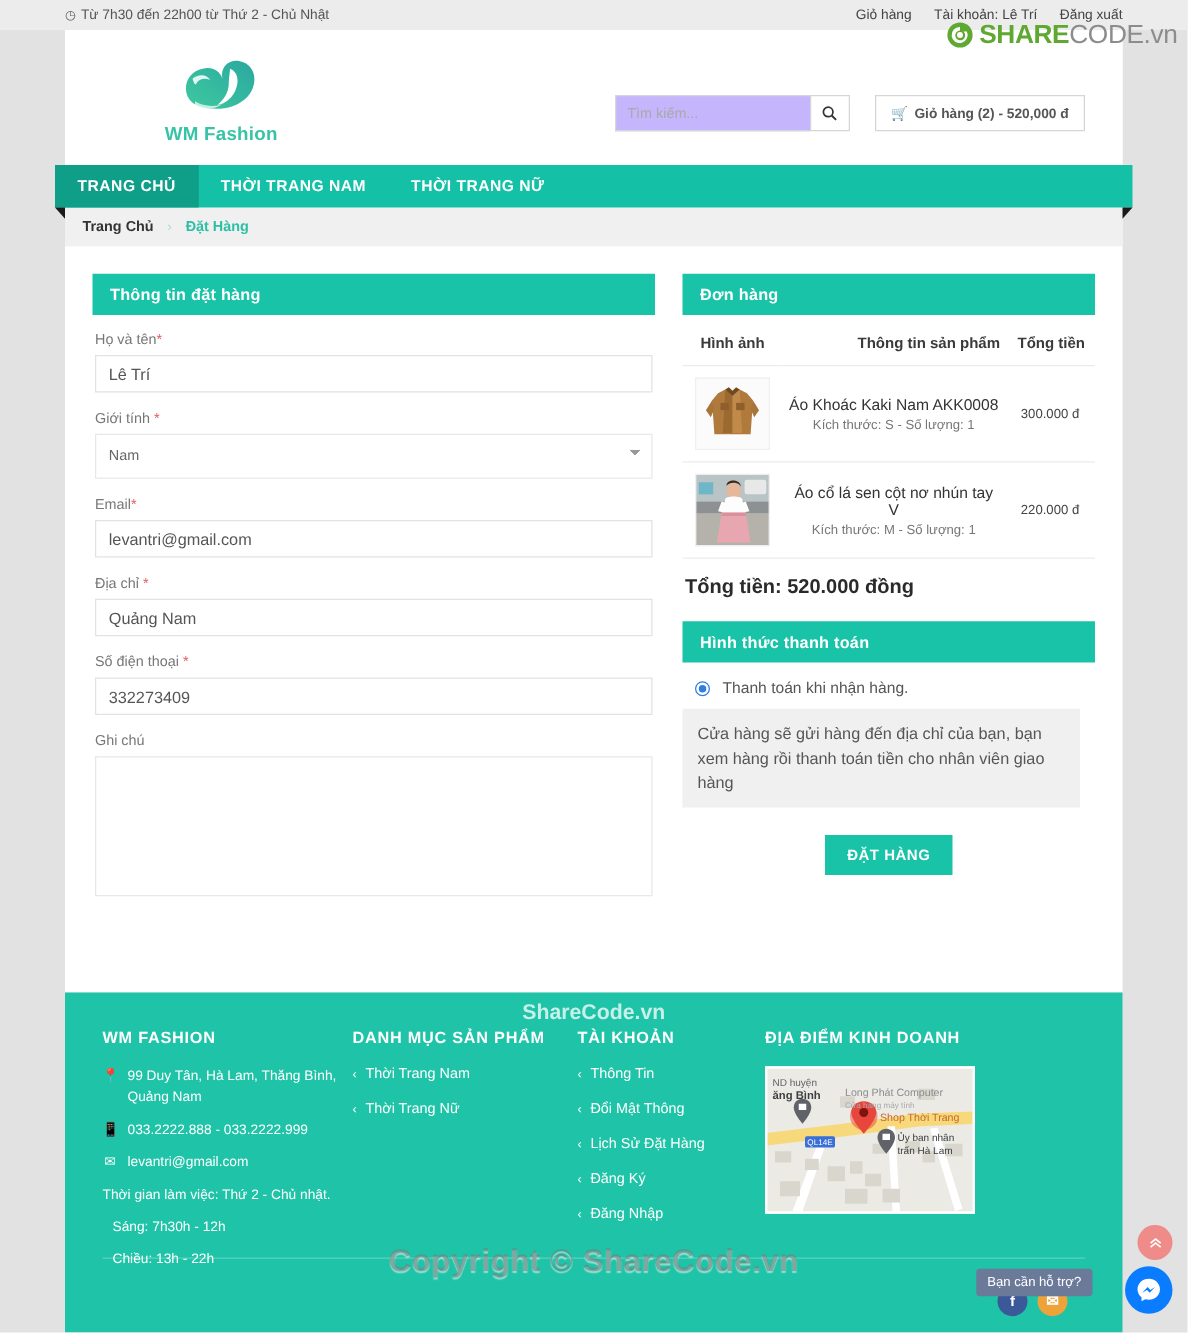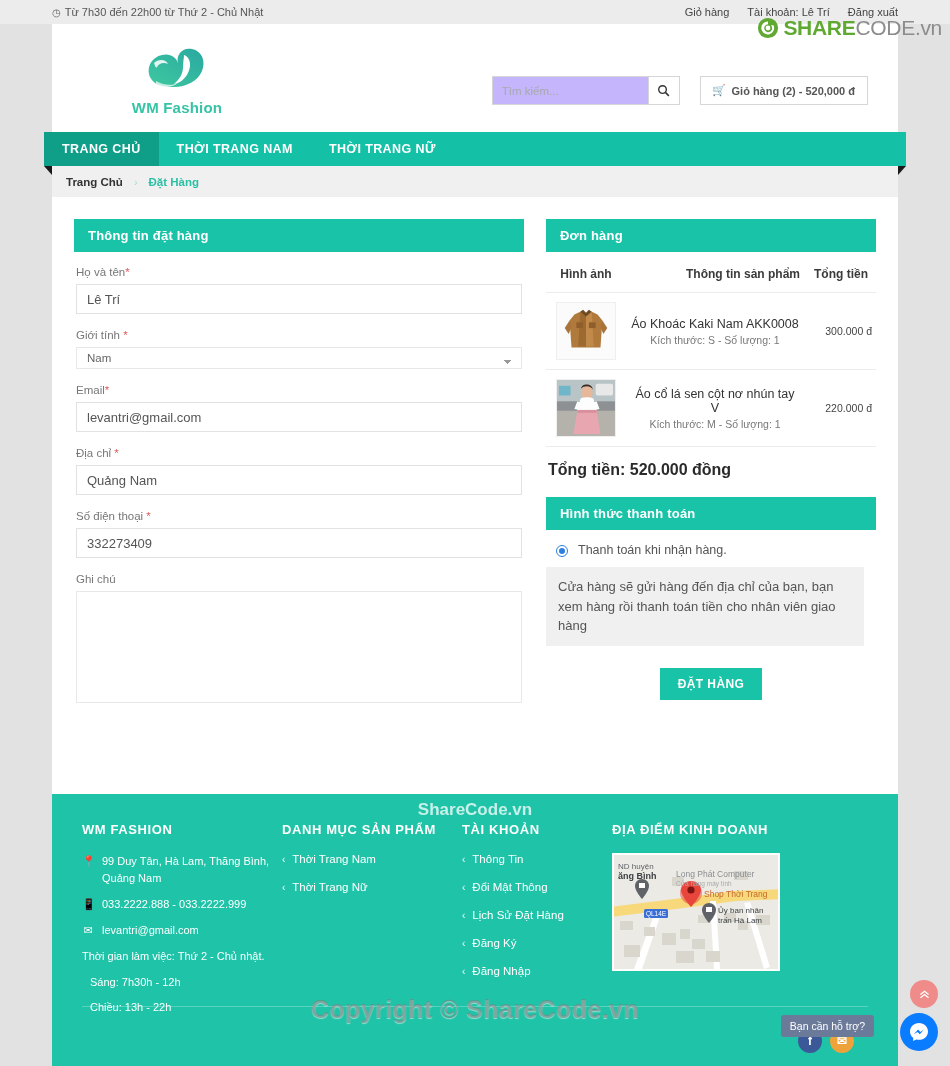--- a/index.html
+++ b/index.html
@@ -114,21 +114,21 @@
   .field-label{
     font-size:11.5px; color:#777; margin-bottom:6px; display:block;
   }
   .req{ color:#e05c5c; }
   .input{
     width:446px; height:30px; border:1px solid #e2e2e2; background:#fff;
     padding:0 10px; font-size:13px; color:#555; outline:none;
     font-family:"Liberation Sans", sans-serif;
   }
   .select{
-    width:446px; height:22px; border:1px solid #e8e8e8; background:#fff;
+    width:446px; height:36px; border:1px solid #e8e8e8; background:#fff;
     padding:0 10px; font-size:11.5px; color:#666; outline:none;
     appearance:none; -webkit-appearance:none;
     font-family:"Liberation Sans", sans-serif;
     background-image:
       linear-gradient(45deg, transparent 50%, #999 50%),
       linear-gradient(135deg, #999 50%, transparent 50%);
     background-position: calc(100% - 13px) 12px, calc(100% - 9px) 12px;
     background-size:4px 4px, 4px 4px;
     background-repeat:no-repeat;
   }
@@ -149,21 +149,21 @@
   }
   .th-img{ width:80px; }
   .th-info{ text-align:right; }
   .th-total{ width:72px; text-align:right; padding-right:8px !important; }
   .prod-thumb{
     width:60px; height:58px; display:block; margin:0 auto;
     border:1px solid #efefef; background:#f7f7f7;
   }
   .prod-name{ font-size:12.5px; color:#333; text-align:center; }
   .prod-meta{ font-size:10.5px; color:#777; text-align:center; margin-top:3px; }
-  .prod-price{ font-size:10.5px; color:#444; text-align:right; padding-right:8px; }
+  .prod-price{ font-size:10.5px; color:#444; text-align:center; padding-right:8px; }
   .grand-total{
     font-size:16px; font-weight:bold; color:#2a2a2a; padding:14px 0 18px 2px;
   }
 
   .pay-note{
     background:#f0f0f0; padding:10px 12px; font-size:13px; color:#555;
     line-height:1.5; margin-top:8px; width:318px;
   }
   .radio-row{ display:flex; align-items:flex-end; gap:10px; padding:13px 0 2px 10px; }
   .radio{

